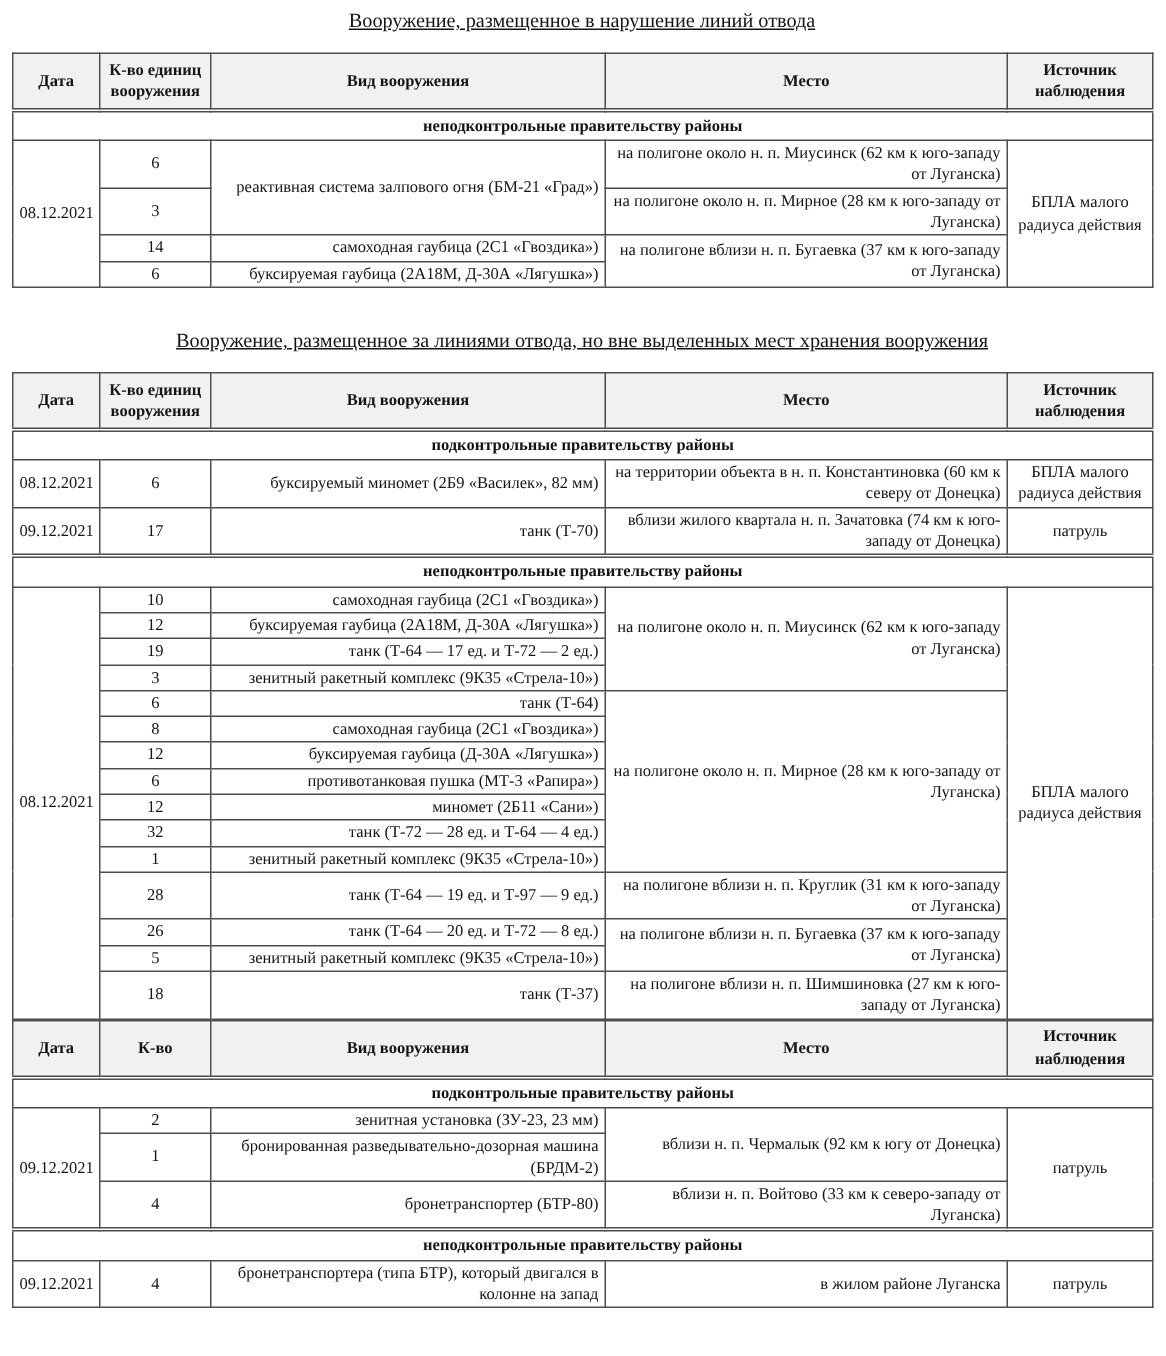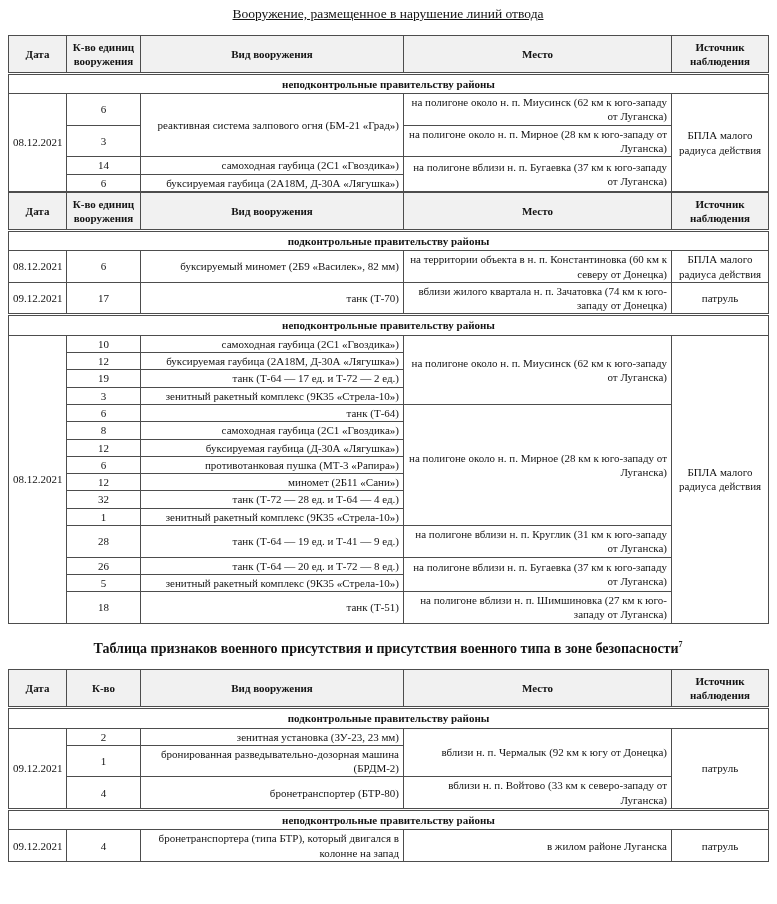--- a/index.html
+++ b/index.html
@@ -105,20 +105,21 @@
         <td class="l">самоходная гаубица (2С1 «Гвоздика»)</td>
         <td class="l" rowspan="2">на полигоне вблизи н. п. Бугаевка (37 км к юго-западу от Луганска)</td>
       </tr>
       <tr>
         <td class="c">6</td>
         <td class="l">буксируемая гаубица (2А18М, Д-30А «Лягушка»)</td>
       </tr>
     </tbody>
   </table>
 
+  <h1 class="doc-title u gap-lg">Вооружение, размещенное за линиями отвода, но вне выделенных мест хранения вооружения</h1>
 
   <table class="rpt">
     <colgroup>
       <col style="width:58px">
         <col style="width:74px">
         <col style="width:263px">
         <col style="width:268px">
         <col style="width:97px">
     </colgroup>
     <thead>
@@ -194,41 +195,40 @@
       <tr>
         <td class="c">32</td>
         <td class="l">танк (Т-72 — 28 ед. и Т-64 — 4 ед.)</td>
       </tr>
       <tr>
         <td class="c">1</td>
         <td class="l">зенитный ракетный комплекс (9К35 «Стрела-10»)</td>
       </tr>
       <tr>
         <td class="c">28</td>
-        <td class="l">танк (Т-64 — 19 ед. и Т-41 — 9 ед.)</td>
+        <td class="l">танк (Т-64 — 19 ед. и Т-97 — 9 ед.)</td>
         <td class="l">на полигоне вблизи н. п. Круглик (31 км к юго-западу от Луганска)</td>
       </tr>
       <tr>
         <td class="c">26</td>
         <td class="l">танк (Т-64 — 20 ед. и Т-72 — 8 ед.)</td>
         <td class="l" rowspan="2">на полигоне вблизи н. п. Бугаевка (37 км к юго-западу от Луганска)</td>
       </tr>
       <tr>
         <td class="c">5</td>
         <td class="l">зенитный ракетный комплекс (9К35 «Стрела-10»)</td>
       </tr>
       <tr>
         <td class="c">18</td>
-        <td class="l">танк (Т-51)</td>
+        <td class="l">танк (Т-37)</td>
         <td class="l">на полигоне вблизи н. п. Шимшиновка (27 км к юго-западу от Луганска)</td>
       </tr>
     </tbody>
   </table>
 
-  <h1 class="doc-title b gap-md"><span>Таблица признаков военного присутствия и присутствия военного типа в зоне безопасности</span><sup>7</sup></h1>
 
   <table class="rpt">
     <colgroup>
       <col style="width:58px">
         <col style="width:74px">
         <col style="width:263px">
         <col style="width:268px">
         <col style="width:97px">
     </colgroup>
     <thead>

